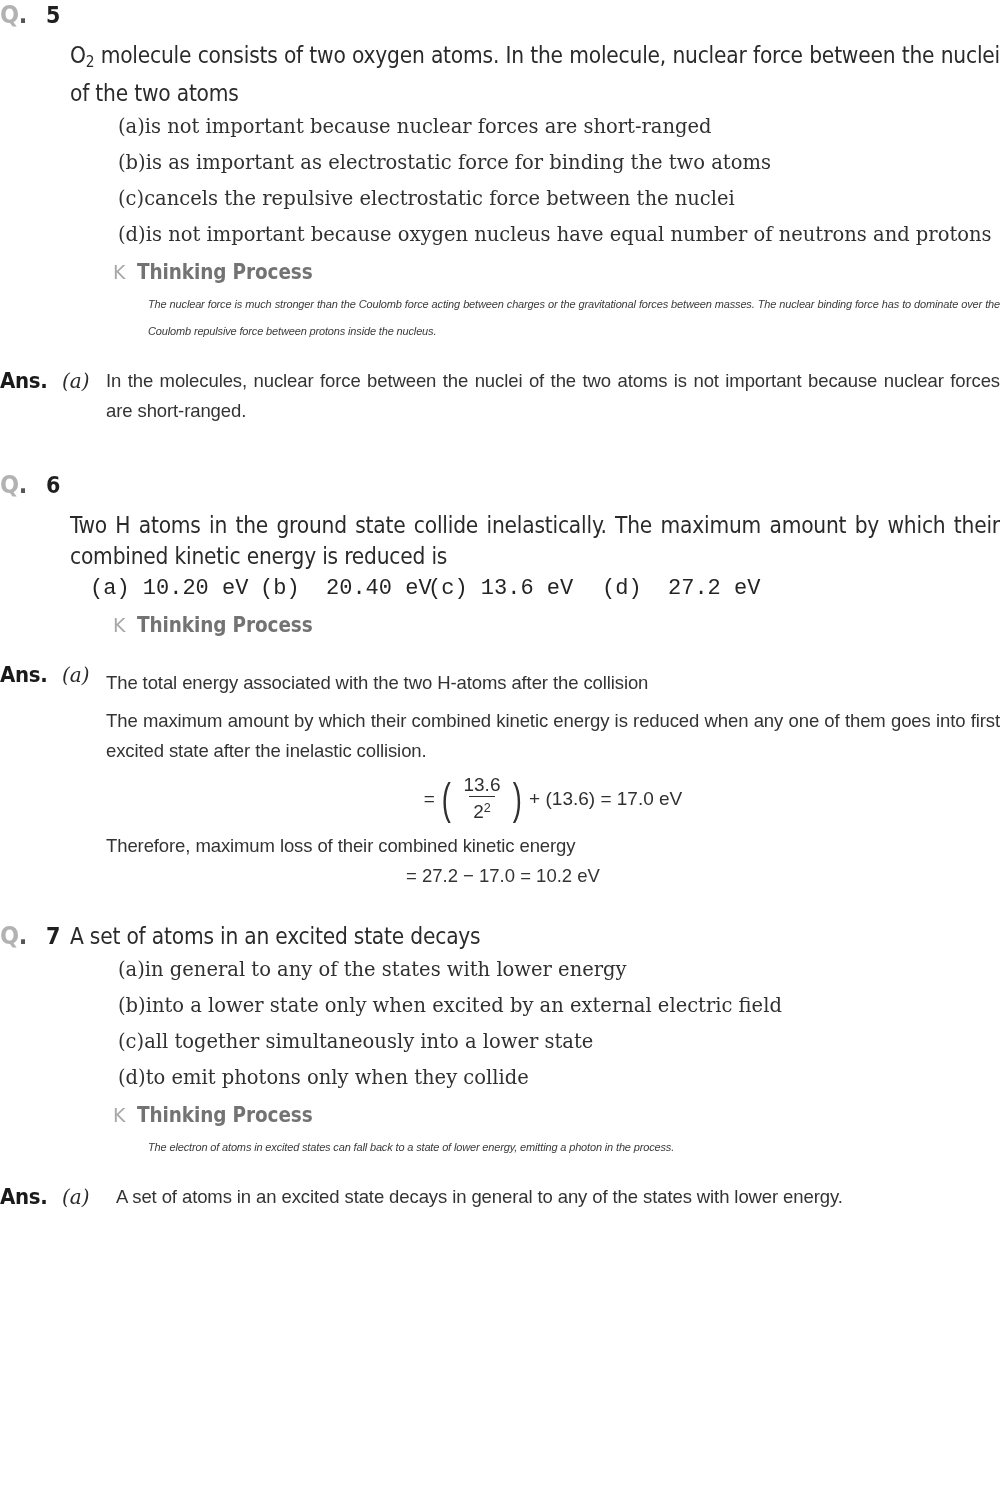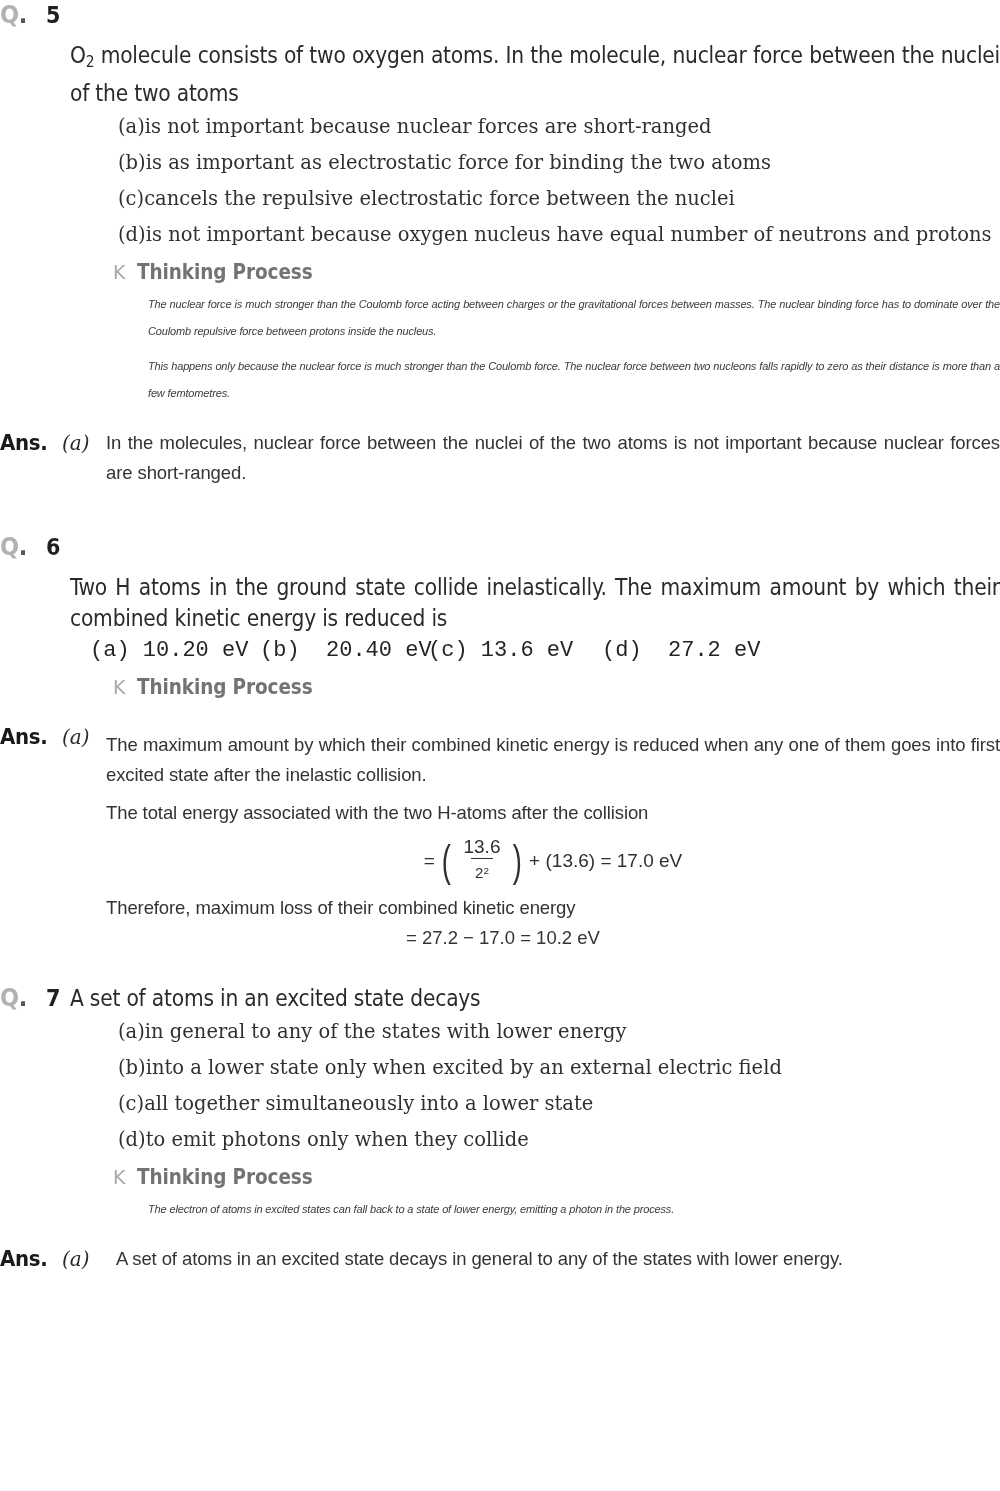--- a/index.html
+++ b/index.html
@@ -202,21 +202,21 @@
     align-items: center;
     vertical-align: middle;
     margin: 0 2px;
   }
   .frac .num {
     font-size: 19px;
     line-height: 22px;
     padding: 0 4px;
   }
   .frac .den {
-    font-size: 15px;
+    font-size: 19px;
     line-height: 23px;
     padding: 0 4px;
     border-top: 1.3px solid #303030;
   }
   .math-indent {
     font-family: "Liberation Sans", sans-serif;
     font-size: 18.5px;
     line-height: 30px;
     color: #333;
     margin-left: 300px;
@@ -257,21 +257,20 @@
       </div>
     </div>
 
     <div class="thinking">
       <div class="tp-head">
         <span class="tp-key">K</span>
         <span class="tp-title">Thinking Process</span>
       </div>
       <div class="tp-body">
         <p class="tp-para">The nuclear force is much stronger than the Coulomb force acting between charges or the gravitational forces between masses. The nuclear binding force has to dominate over the Coulomb repulsive force between protons inside the nucleus.</p>
-        <p class="tp-para">This happens only because the nuclear force is much stronger than the Coulomb force. The nuclear force between two nucleons falls rapidly to zero as their distance is more than a few femtometres.</p>
       </div>
     </div>
 
     <div class="spacer-sm"></div>
 
     <div class="ansblock">
       <span class="ans-label">Ans.</span>
       <span class="ans-opt">(a)</span>
       <div class="ans-body">
         <p class="ans-line">In the molecules, nuclear force between the nuclei of the two atoms is not important because nuclear forces are short-ranged.</p>
@@ -301,22 +300,22 @@
         <span class="tp-title">Thinking Process</span>
       </div>
     </div>
 
     <div class="spacer-sm"></div>
 
     <div class="ansblock">
       <span class="ans-label">Ans.</span>
       <span class="ans-opt">(a)</span>
       <div class="ans-body">
+        <p class="ans-line plain gap">The total energy associated with the two H-atoms after the collision</p>
         <p class="ans-line gap">The maximum amount by which their combined kinetic energy is reduced when any one of them goes into first excited state after the inelastic collision.</p>
-        <p class="ans-line plain gap">The total energy associated with the two H-atoms after the collision</p>
 
         <div class="math-center">
           <span class="mrow">
             <span>=</span>
             <span class="paren">(</span>
             <span class="frac">
               <span class="num">13.6</span>
               <span class="den"><span>2</span><sup>2</sup></span>
             </span>
             <span class="paren">)</span>

